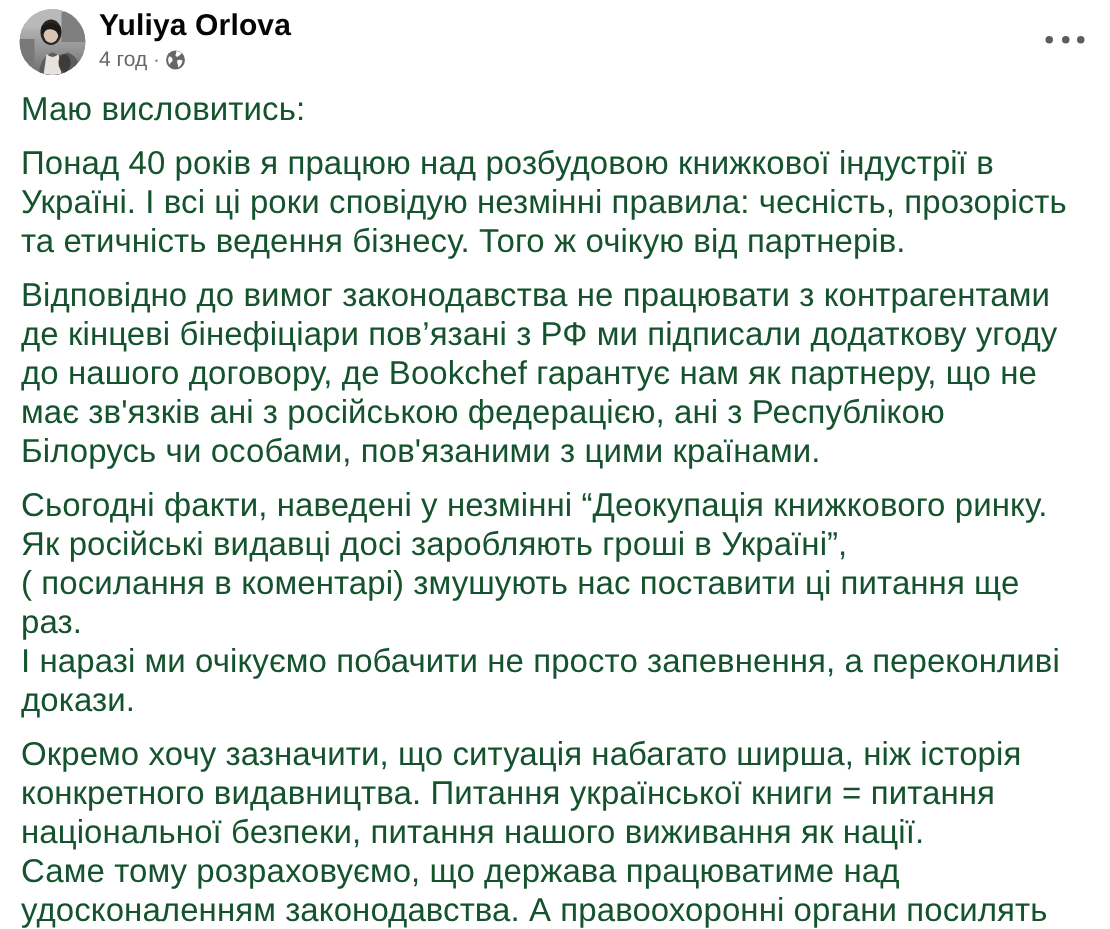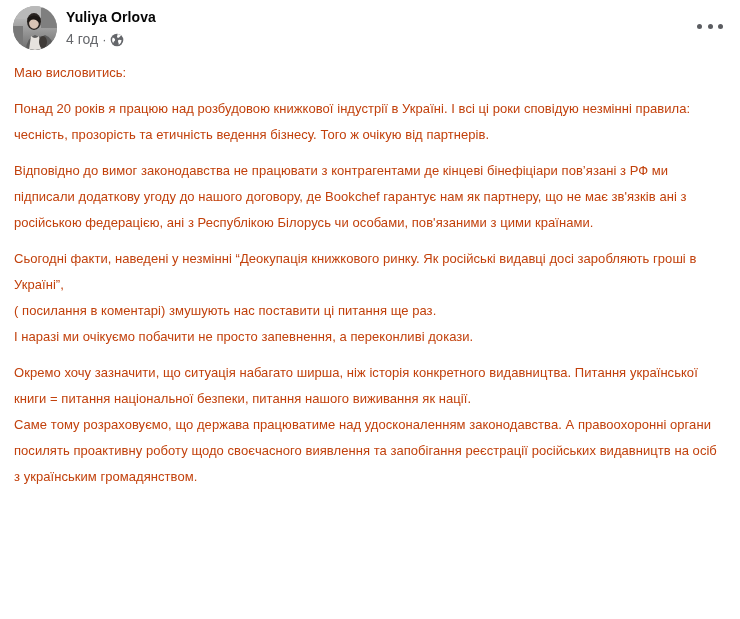--- a/index.html
+++ b/index.html
@@ -43,21 +43,21 @@
   .avatar svg { display: block; width: 44px; height: 44px; }
 
   .header-text {
     margin-left: 9px;
     display: flex;
     flex-direction: column;
     justify-content: flex-start;
     padding-top: 2px;
   }
   .author-name {
-    font-size: 14px;
+    font-size: 20px;
     font-weight: bold;
     line-height: 19px;
     color: #050505;
     letter-spacing: 0.1px;
     white-space: nowrap;
   }
   .meta-row {
     display: flex;
     align-items: center;
     margin-top: 4px;
@@ -91,23 +91,23 @@
     background: #5b5d61;
   }
 
   
   .post-body {
     padding: 0 14px;
     margin-top: 10px;
   }
   .post-body p {
     margin: 0 0 10px 0;
-    font-size: 13px;
+    font-size: 22px;
     line-height: 26px;
-    color: #c2410c;
+    color: #14532d;
     letter-spacing: 0.05px;
     max-width: 712px;
     white-space: pre-line;
     word-wrap: break-word;
   }
   .post-body p:last-child { margin-bottom: 0; }
 </style>
 </head>
 <body>
 
@@ -160,21 +160,21 @@
 
     <div class="menu-button">
       <span></span>
       <span></span>
       <span></span>
     </div>
   </div>
 
   <div class="post-body">
     <p>Маю висловитись:</p>
-    <p>Понад 20 років я працюю над розбудовою книжкової індустрії в Україні. І всі ці роки сповідую незмінні правила: чесність, прозорість та етичність ведення бізнесу. Того ж очікую від партнерів.</p>
+    <p>Понад 40 років я працюю над розбудовою книжкової індустрії в Україні. І всі ці роки сповідую незмінні правила: чесність, прозорість та етичність ведення бізнесу. Того ж очікую від партнерів.</p>
     <p>Відповідно до вимог законодавства не працювати з контрагентами де кінцеві бінефіціари пов’язані з РФ ми підписали додаткову угоду до нашого договору, де Bookchef гарантує нам як партнеру, що не має зв'язків ані з російською федерацією, ані з Республікою Білорусь чи особами, пов'язаними з цими країнами.</p>
     <p>Сьогодні факти, наведені у незмінні “Деокупація книжкового ринку. Як російські видавці досі заробляють гроші в Україні”,
 ( посилання в коментарі) змушують нас поставити ці питання ще раз.
 І наразі ми очікуємо побачити не просто запевнення, а переконливі докази.</p>
     <p>Окремо хочу зазначити, що ситуація набагато ширша, ніж історія конкретного видавництва. Питання української книги = питання національної безпеки, питання нашого виживання як нації.
 Саме тому розраховуємо, що держава працюватиме над удосконаленням законодавства. А правоохоронні органи посилять проактивну роботу щодо своєчасного виявлення та запобігання реєстрації російських видавництв на осіб з українським громадянством.</p>
   </div>
 
 </div>
 

